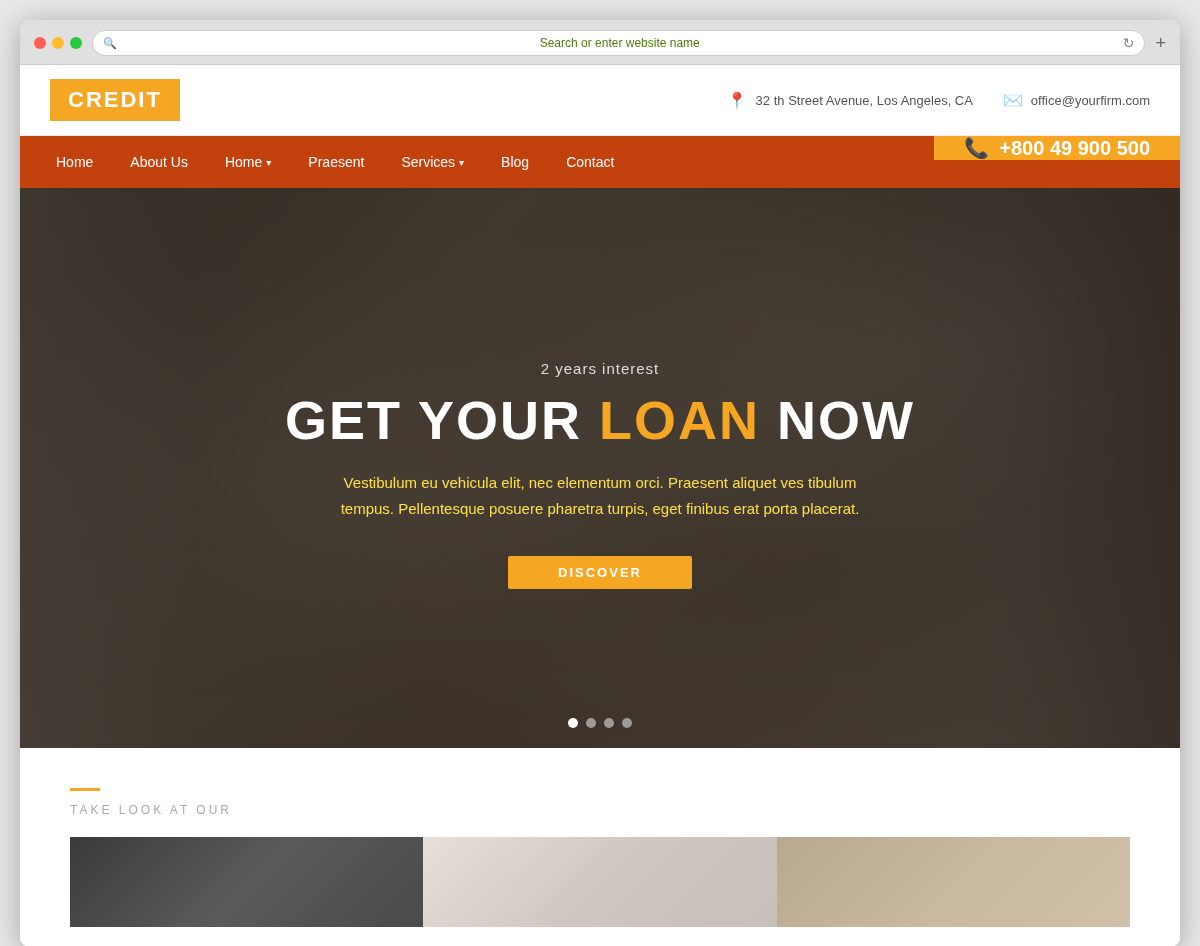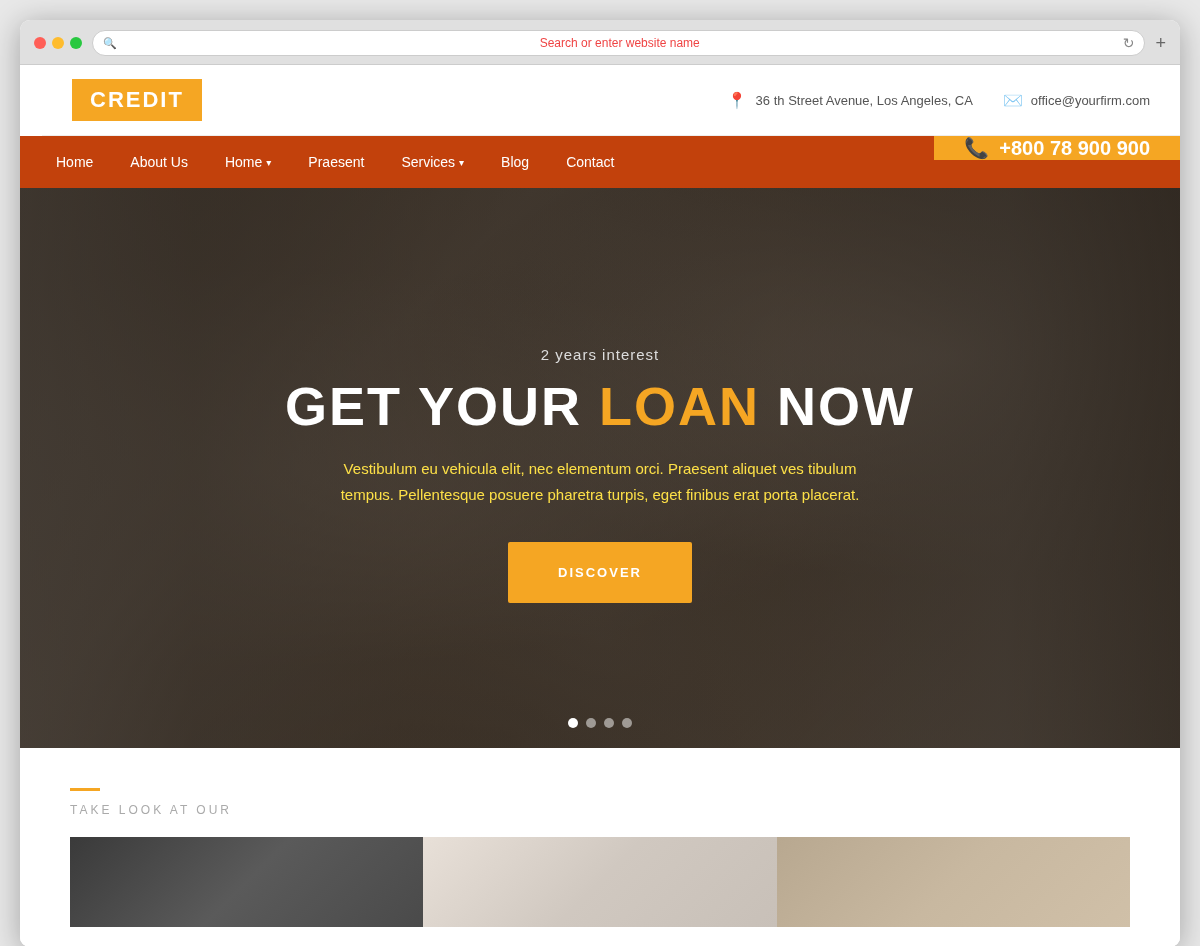--- a/index.html
+++ b/index.html
@@ -33,36 +33,35 @@
       background: #fff;
       border-radius: 20px;
       height: 26px;
       display: flex;
       align-items: center;
       padding: 0 10px;
       gap: 6px;
       border: 1px solid #ccc;
     }
     .search-icon-svg { color: #888; font-size: 11px; }
-    .address-text { font-size: 12px; color: #ef4444; flex: 1; text-align: center; }
+    .address-text { font-size: 12px; color: #4d7c0f; flex: 1; text-align: center; }
     .reload-btn { color: #888; font-size: 14px; cursor: pointer; }
     .new-tab-btn { color: #666; font-size: 18px; cursor: pointer; margin-left: auto; }
 
     
     .website { background: #fff; }
 
     
     .top-bar {
       background: #fff;
       padding: 14px 30px;
       display: flex;
       align-items: center;
       justify-content: space-between;
       border-bottom: 1px solid #eee;
-      margin-left: 22px;
     }
     .logo {
       background: #f5a623;
       color: #fff;
       font-weight: 900;
       font-size: 22px;
       padding: 8px 18px;
       letter-spacing: 2px;
     }
     .contact-info {
@@ -194,21 +193,21 @@
       color: #fde047;
       font-size: 15px;
       max-width: 560px;
       line-height: 1.7;
       margin-bottom: 35px;
     }
     .hero-btn {
       background: #f5a623;
       color: #fff;
       border: none;
-      padding: 23px 50px;
+      padding: 9px 50px;
       font-size: 13px;
       font-weight: 700;
       letter-spacing: 2px;
       cursor: pointer;
       text-transform: uppercase;
       border-radius: 2px;
     }
 
     
     .slider-dots {
@@ -288,21 +287,21 @@
     <span class="new-tab-btn">+</span>
   </div>
 
   <div class="website">
 
     <div class="top-bar">
       <div class="logo">CREDIT</div>
       <div class="contact-info">
         <div class="contact-item">
           <span class="contact-icon">📍</span>
-          <span>36 th Street Avenue, Los Angeles, CA</span>
+          <span>32 th Street Avenue, Los Angeles, CA</span>
         </div>
         <div class="contact-item">
           <span class="contact-icon">✉️</span>
           <span>office@yourfirm.com</span>
         </div>
       </div>
     </div>
 
     <nav class="navbar">
       <div class="nav-links">
@@ -325,21 +324,21 @@
         </a>
         <a class="nav-item">
           <span>Blog</span>
         </a>
         <a class="nav-item">
           <span>Contact</span>
         </a>
       </div>
       <div class="nav-phone">
         <span class="phone-icon">📞</span>
-        <span>+800 78 900 900</span>
+        <span>+800 49 900 500</span>
       </div>
     </nav>
 
     <div class="hero">
       <div class="hero-photo"></div>
       <div class="hero-people"></div>
       <div class="hero-bg"></div>
 
       <div class="hero-content">
         <p class="hero-subtitle">2 years interest</p>

